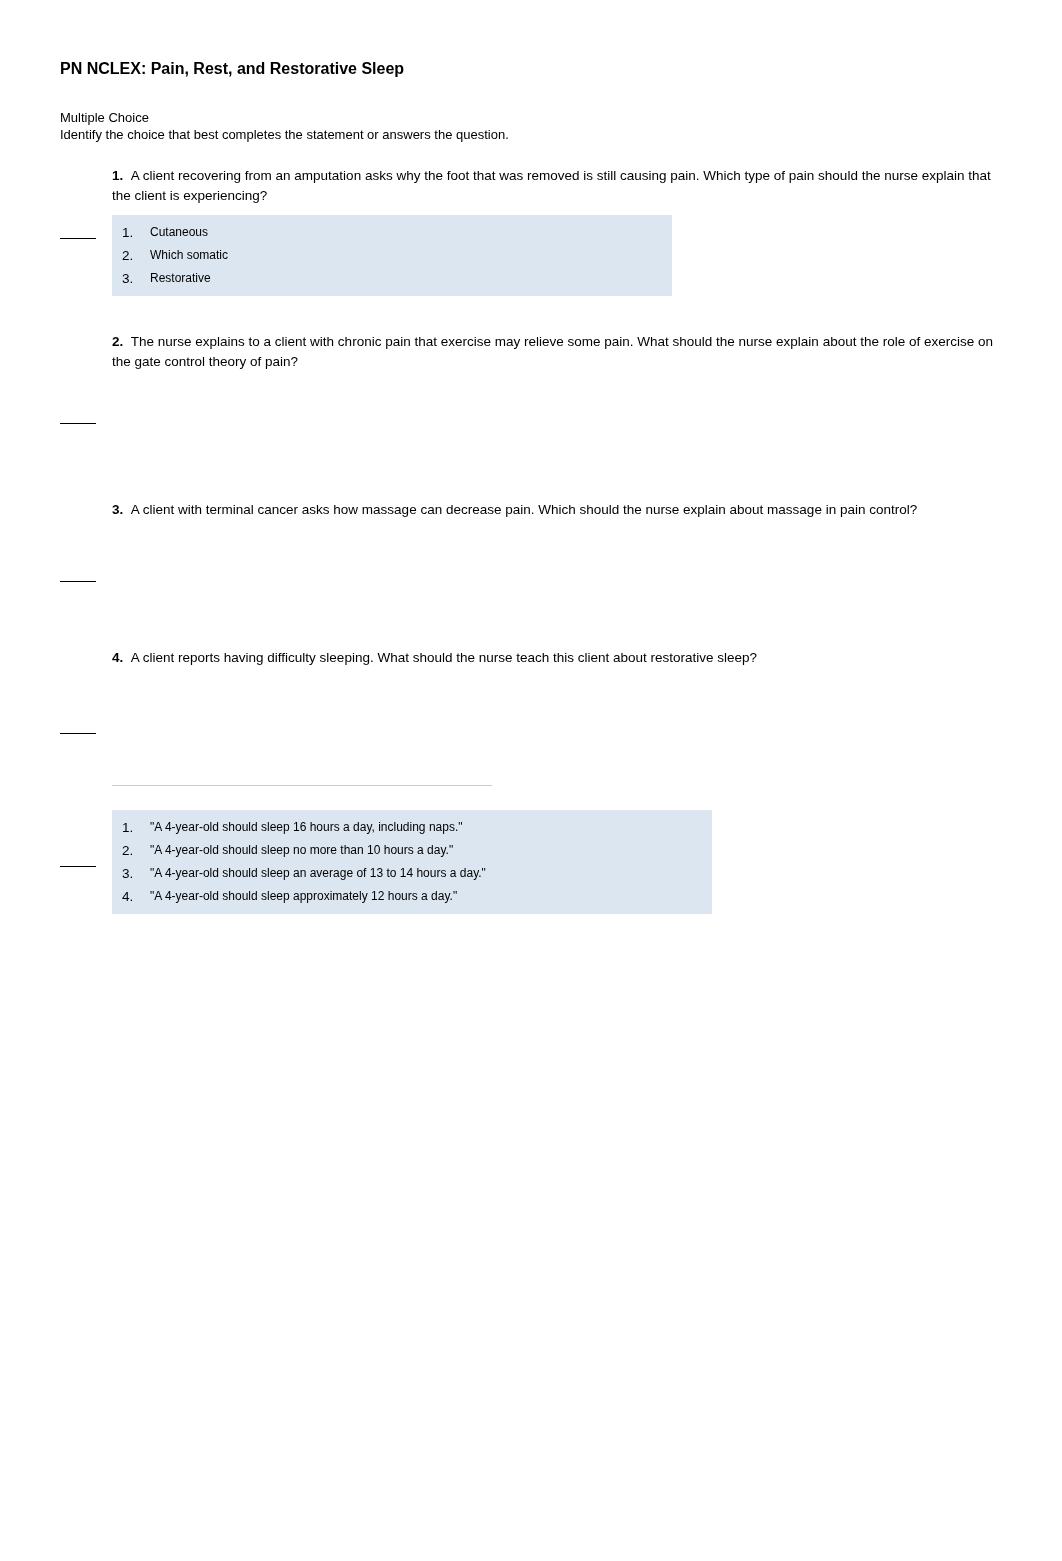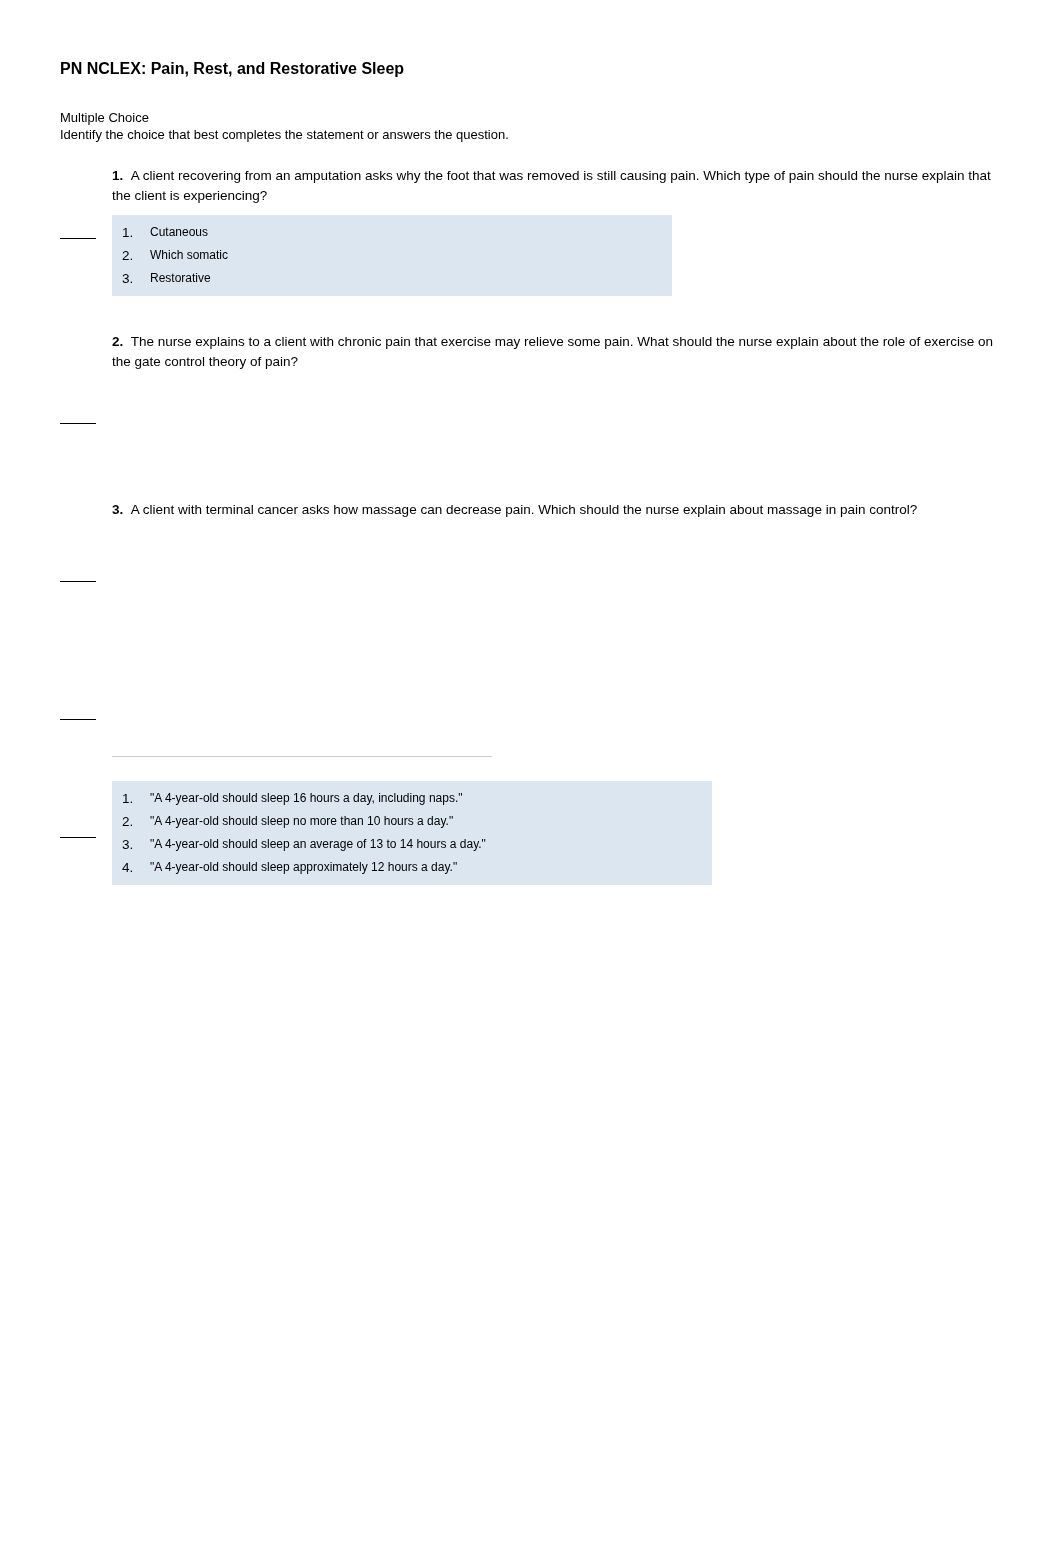--- a/index.html
+++ b/index.html
@@ -152,20 +152,23 @@
     <div class="question-text">
       <strong>3.</strong>&nbsp;&nbsp;A client with terminal cancer asks how massage can decrease pain. Which should the nurse explain about massage in pain control?
     </div>
     <div class="question-spacer"></div>
   </div>
 </div>
 
 <div class="question-block" style="margin-bottom: 0;">
   <div class="answer-blank"></div>
   <div class="question-content">
+    <div class="question-text">
+      <strong>4.</strong>&nbsp;&nbsp;A client reports having difficulty sleeping. What should the nurse teach this client about restorative sleep?
+    </div>
     <div style="height: 100px;"></div>
     <hr class="divider-line" style="margin-left: 0; width: 380px;">
     <div style="height: 10px;"></div>
   </div>
 </div>
 
 <div class="question-block">
   <div class="answer-blank"></div>
   <div class="question-content">
     <div class="options-table-wide">

